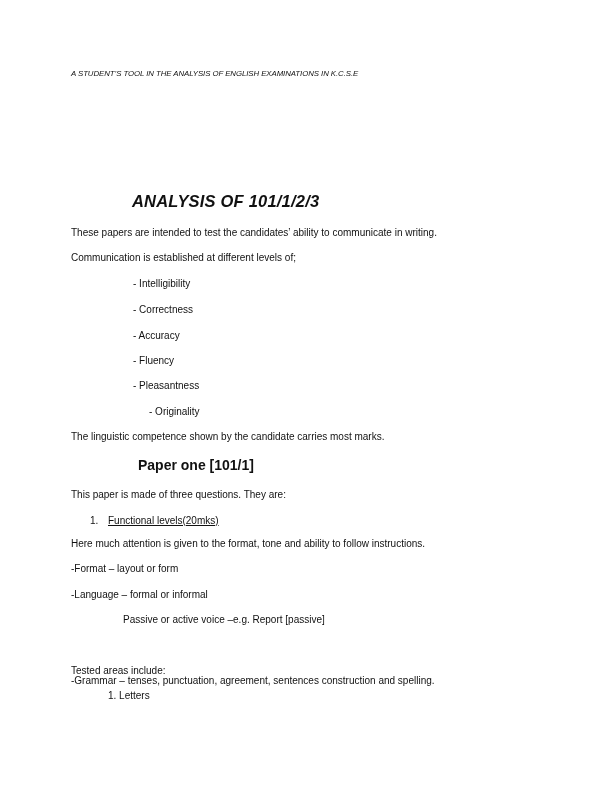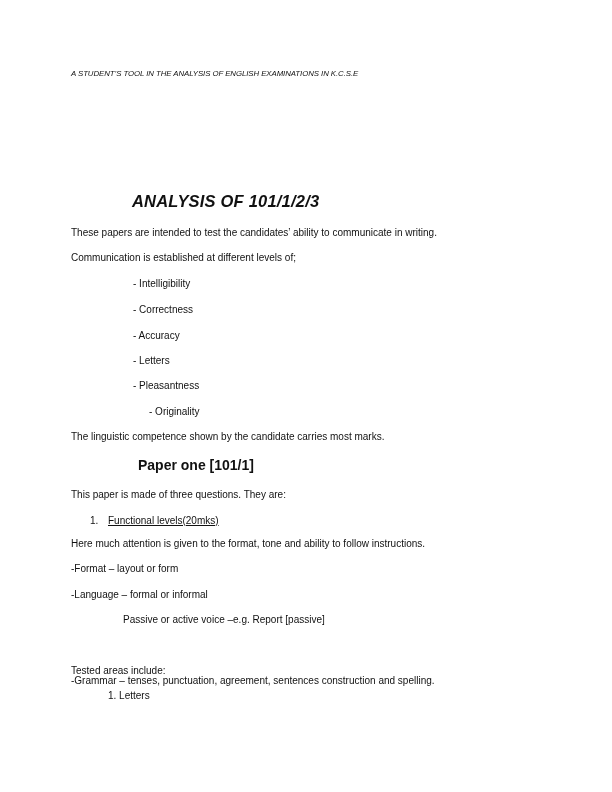--- a/index.html
+++ b/index.html
@@ -19,21 +19,21 @@
 
   <p class="t h1" style="left:132px; top:193px;">ANALYSIS OF 101/1/2/3</p>
 
   <p class="t" style="left:71px; top:228px;">These papers are intended to test the candidates’ ability to communicate in writing.</p>
   <p class="t" style="left:71px; top:253px;">Communication is established at different levels of;</p>
 
   <div>
     <p class="t" style="left:133px; top:279px;">- Intelligibility</p>
     <p class="t" style="left:133px; top:305px;text-align:center;">- Correctness</p>
     <p class="t" style="left:133px; top:331px;">- Accuracy</p>
-    <p class="t" style="left:133px; top:356px;">- Letters</p>
+    <p class="t" style="left:133px; top:356px;">- Fluency</p>
     <p class="t" style="left:133px; top:381px;">- Pleasantness</p>
     <p class="t" style="left:133px; top:407px;margin-left:16px;">- Originality</p>
   </div>
 
   <p class="t" style="left:71px; top:432px;">The linguistic competence shown by the candidate carries most marks.</p>
 
   <p class="t h2" style="left:126px; top:458px;">Paper one [101/1]</p>
 
   <p class="t" style="left:71px; top:490px;">This paper is made of three questions. They are:</p>
 

